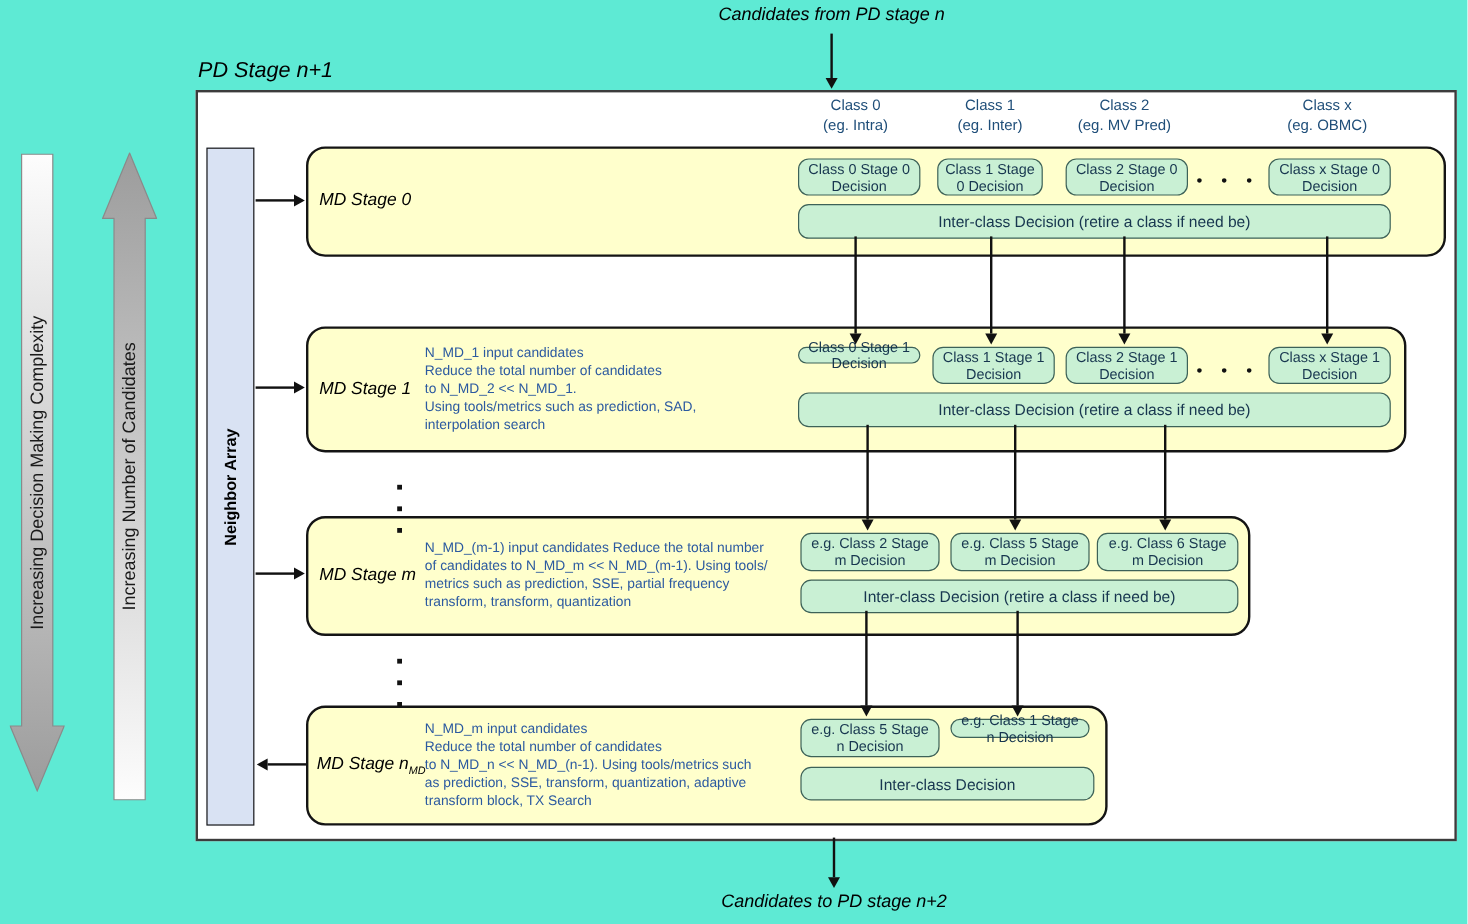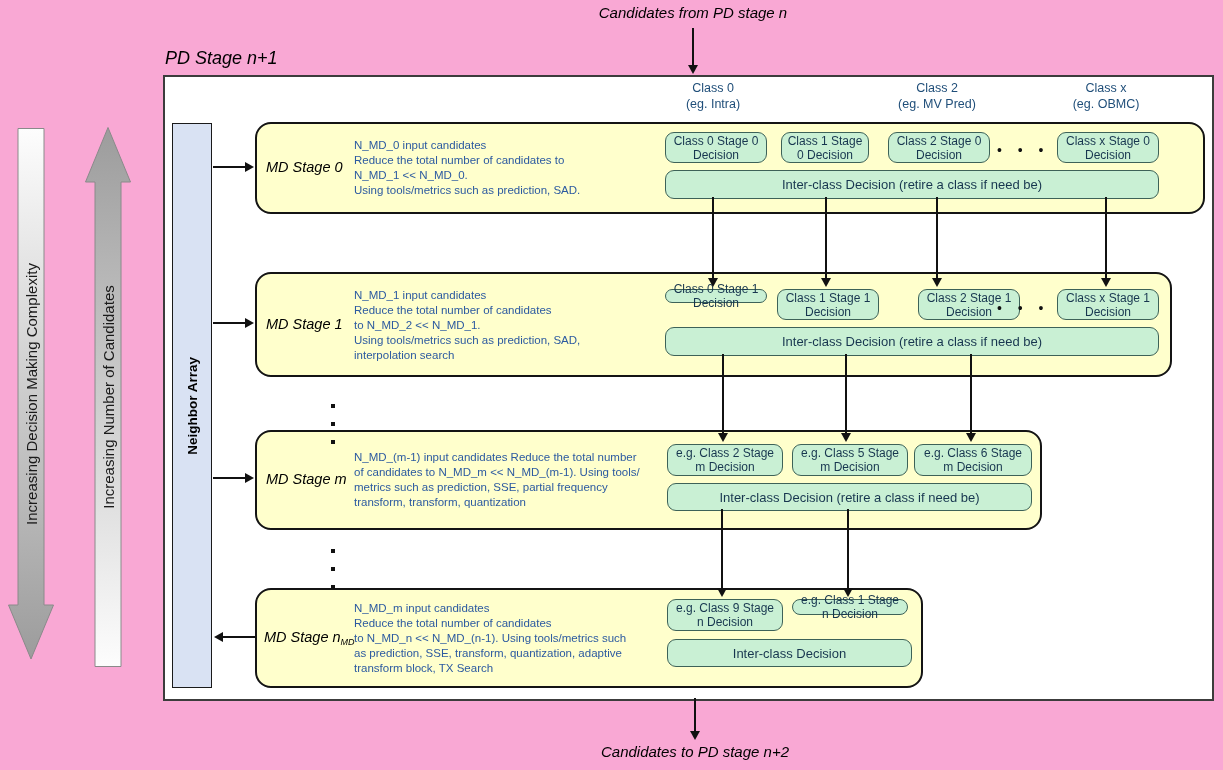--- a/index.html
+++ b/index.html
@@ -1,16 +1,16 @@
 <!DOCTYPE html>
 <html><head>
 <meta charset="utf-8">
 <style>
   html,body{margin:0;padding:0;background:#fff;}
-  .canvas{position:relative;width:1223px;height:770px;background:#f9a8d4;
+  .canvas{position:relative;width:1223px;height:770px;background:#5eead4;
           font-family:"Liberation Sans",sans-serif;overflow:hidden;}
 
   
   .outer-box{position:absolute;left:163px;top:75px;width:1047px;height:622px;
              border:2px solid #3c3c3c;background:#fff;}
   .pd-label{position:absolute;left:165px;top:48px;font-style:italic;font-size:18px;color:#000;}
 
   
   .flow-label{position:absolute;font-style:italic;font-size:15px;color:#000;text-align:center;}
 
@@ -103,57 +103,57 @@
   </div>
 
   <div class="neighbor">
     <span>Neighbor Array</span>
   </div>
 
   <div class="hdr" style="left:653px;top:80px;">
     <div>Class 0</div>
     <div>(eg. Intra)</div>
   </div>
+  <div class="hdr" style="left:765px;top:80px;">
+    <div>Class 1</div>
+    <div>(eg. Inter)</div>
+  </div>
   <div class="hdr" style="left:877px;top:80px;">
     <div>Class 2</div>
     <div>(eg. MV Pred)</div>
   </div>
   <div class="hdr" style="left:1046px;top:80px;">
     <div>Class x</div>
     <div>(eg. OBMC)</div>
   </div>
 
   <div class="stage" style="left:255px;top:122px;width:950px;height:92px;">
     <div class="stage-label" style="left:9px;">
       <span>MD Stage 0</span><sub></sub>
     </div>
-    <div class="desc" style="left:97px;width:313px;">N_MD_0 input candidates
-Reduce the total number of candidates to
-N_MD_1 &lt;&lt; N_MD_0.
-Using tools/metrics such as prediction, SAD.</div>
     <div class="cbox" style="left:408px;top:8px;width:102px;height:31px;">Class 0 Stage 0 Decision</div>
     <div class="cbox" style="left:524px;top:8px;width:88px;height:31px;">Class 1 Stage 0 Decision</div>
     <div class="cbox" style="left:631px;top:8px;width:102px;height:31px;">Class 2 Stage 0 Decision</div>
     <div class="hdots" style="left:740px;top:18px;">• • •</div>
     <div class="cbox" style="left:800px;top:8px;width:102px;height:31px;">Class x Stage 0 Decision</div>
     <div class="ibar" style="left:408px;top:46px;width:494px;height:29px;">Inter-class Decision (retire a class if need be)</div>
   </div>
 
   <div class="stage" style="left:255px;top:272px;width:917px;height:105px;">
     <div class="stage-label" style="left:9px;">
       <span>MD Stage 1</span><sub></sub>
     </div>
     <div class="desc" style="left:97px;width:313px;">N_MD_1 input candidates
 Reduce the total number of candidates
 to N_MD_2 &lt;&lt; N_MD_1.
 Using tools/metrics such as prediction, SAD,
 interpolation search</div>
     <div class="cbox" style="left:408px;top:15px;width:102px;height:14px;">Class 0 Stage 1 Decision</div>
     <div class="cbox" style="left:520px;top:15px;width:102px;height:31px;">Class 1 Stage 1 Decision</div>
-    <div class="cbox" style="left:631px;top:15px;width:102px;height:31px;margin-left:30px;">Class 2 Stage 1 Decision</div>
+    <div class="cbox" style="left:631px;top:15px;width:102px;height:31px;">Class 2 Stage 1 Decision</div>
     <div class="hdots" style="left:740px;top:26px;">• • •</div>
     <div class="cbox" style="left:800px;top:15px;width:102px;height:31px;">Class x Stage 1 Decision</div>
     <div class="ibar" style="left:408px;top:53px;width:494px;height:29px;">Inter-class Decision (retire a class if need be)</div>
   </div>
 
   <div class="stage" style="left:255px;top:430px;width:787px;height:100px;">
     <div class="stage-label" style="left:9px;">
       <span>MD Stage m</span><sub></sub>
     </div>
     <div class="desc" style="left:97px;width:313px;">N_MD_(m-1) input candidates Reduce the total number
@@ -168,21 +168,21 @@
 
   <div class="stage" style="left:255px;top:588px;width:668px;height:100px;">
     <div class="stage-label" style="left:7px;">
       <span>MD Stage n</span><sub>MD</sub>
     </div>
     <div class="desc" style="left:97px;width:315px;">N_MD_m input candidates
 Reduce the total number of candidates
 to N_MD_n &lt;&lt; N_MD_(n-1). Using tools/metrics such
 as prediction, SSE, transform, quantization, adaptive
 transform block, TX Search</div>
-    <div class="cbox" style="left:410px;top:9px;width:116px;height:32px;">e.g. Class 9 Stage n Decision</div>
+    <div class="cbox" style="left:410px;top:9px;width:116px;height:32px;">e.g. Class 5 Stage n Decision</div>
     <div class="cbox" style="left:535px;top:9px;width:116px;height:16px;">e.g. Class 1 Stage n Decision</div>
     <div class="ibar" style="left:410px;top:49px;width:245px;height:28px;">Inter-class Decision</div>
   </div>
 
   <div class="varrow" style="left:712px;top:197px;height:81px;"></div>
   <div class="varrow" style="left:825px;top:197px;height:81px;"></div>
   <div class="varrow" style="left:936px;top:197px;height:81px;"></div>
   <div class="varrow" style="left:1105px;top:197px;height:81px;"></div>
 
   <div class="varrow" style="left:722px;top:354px;height:79px;"></div>

